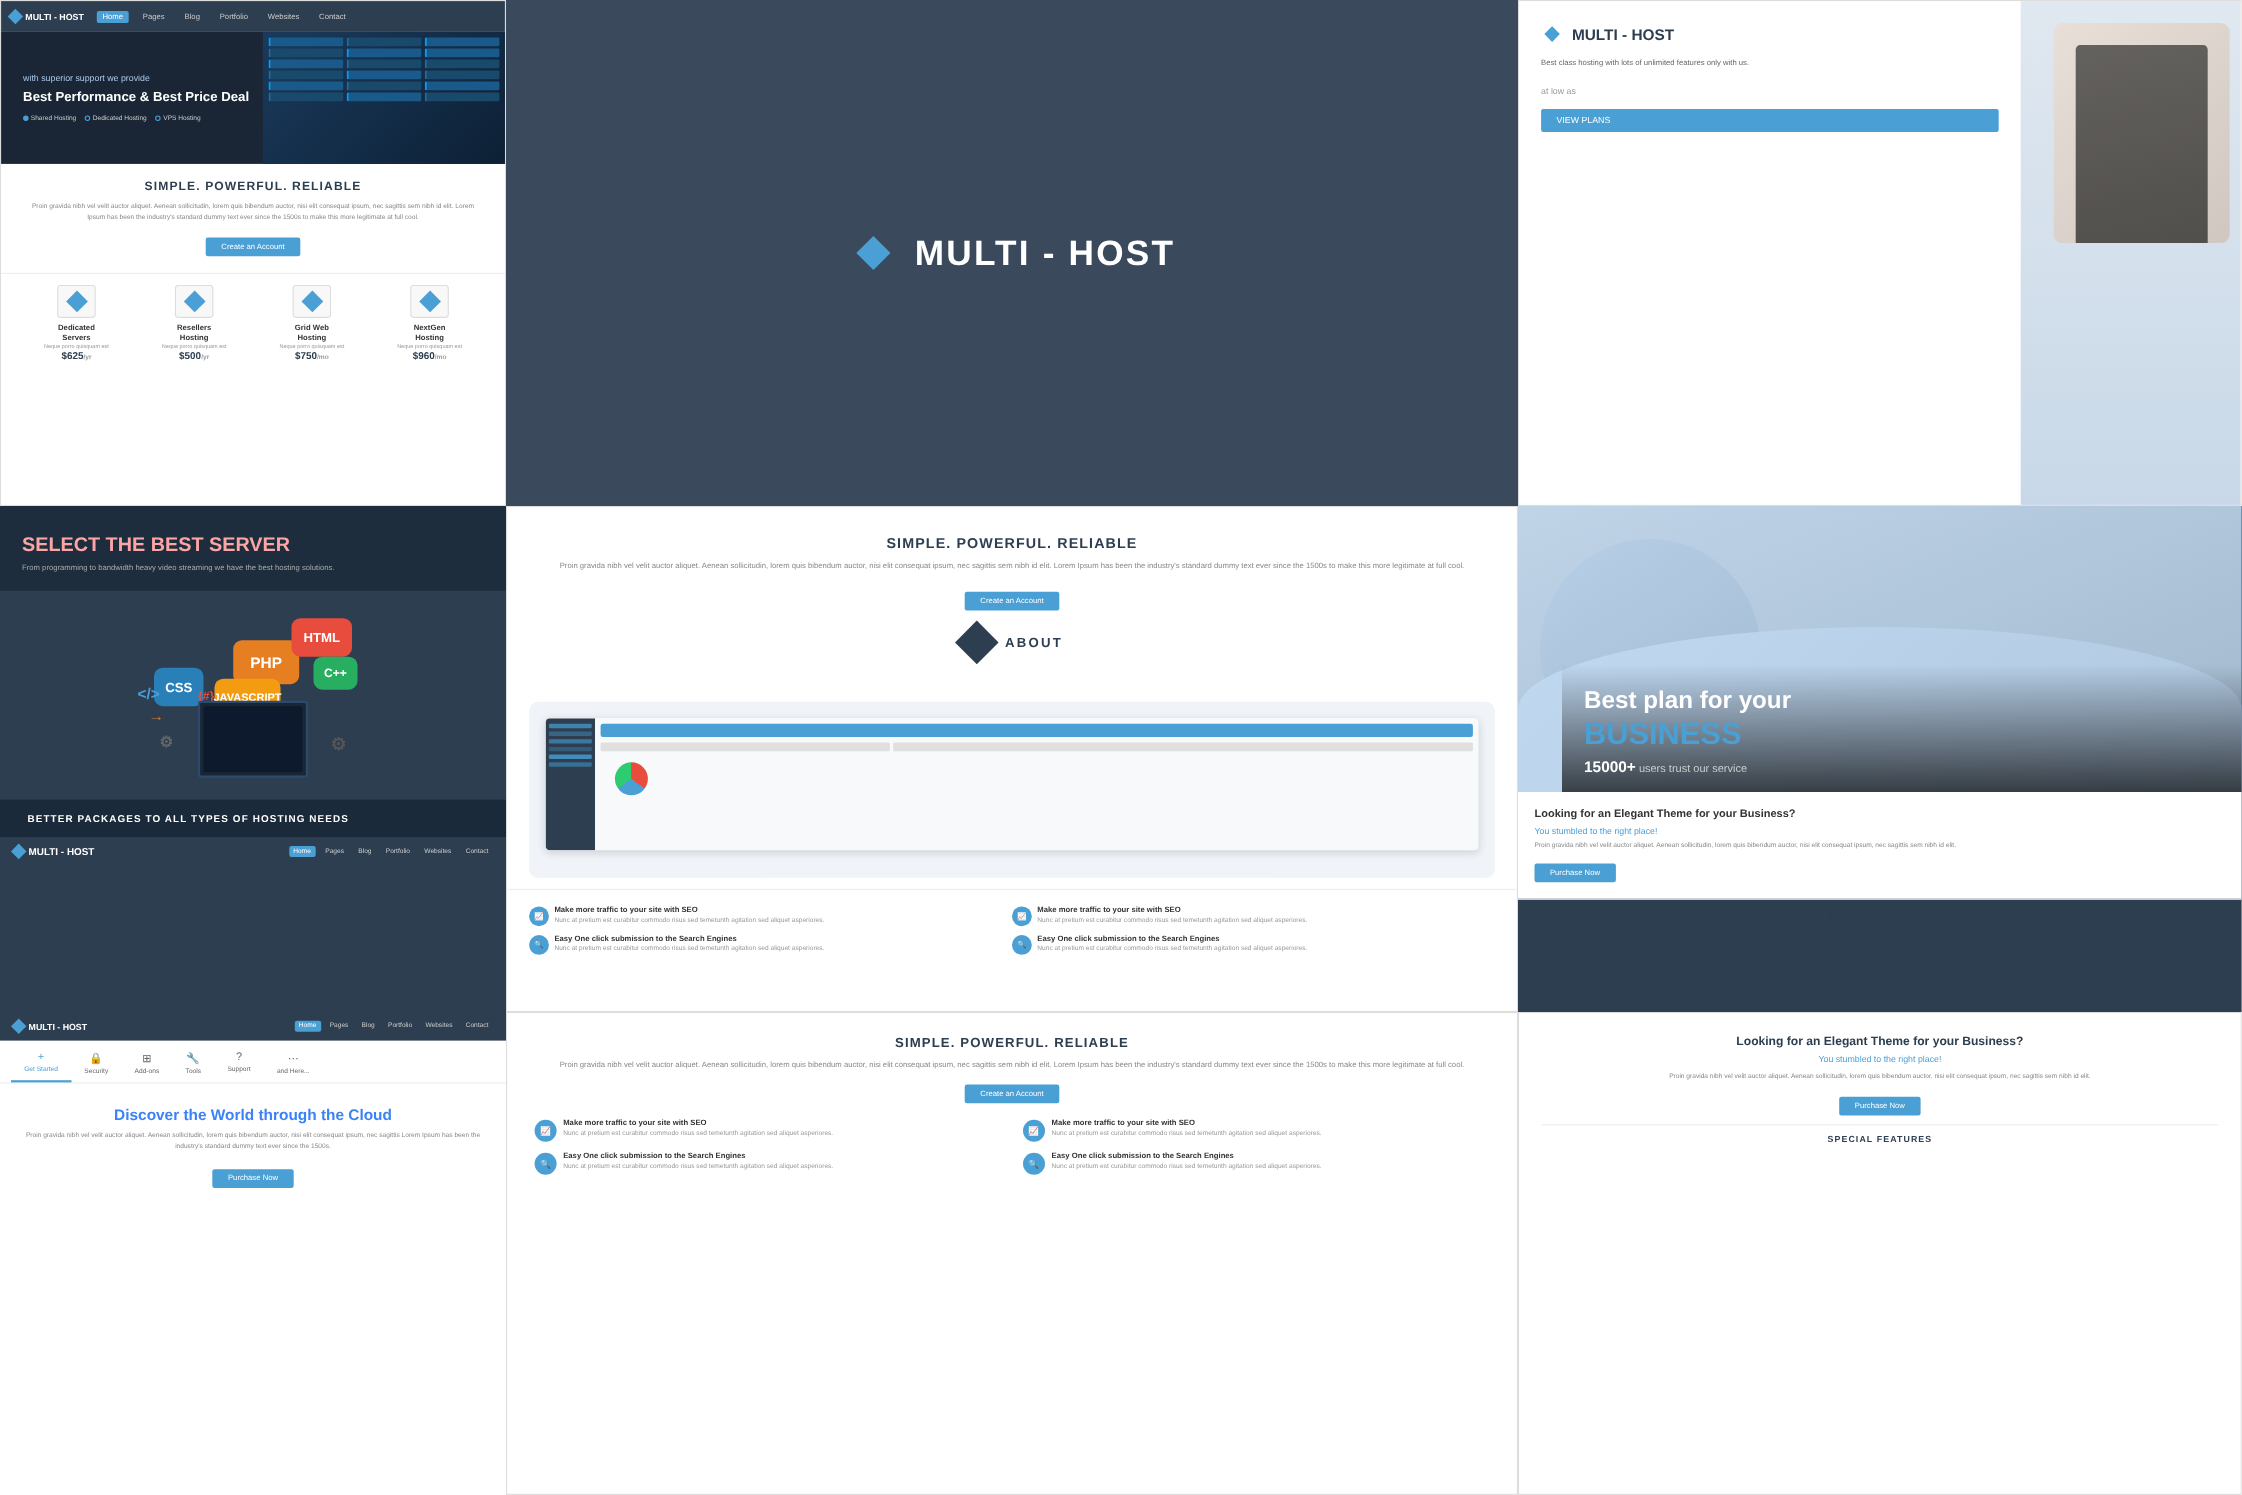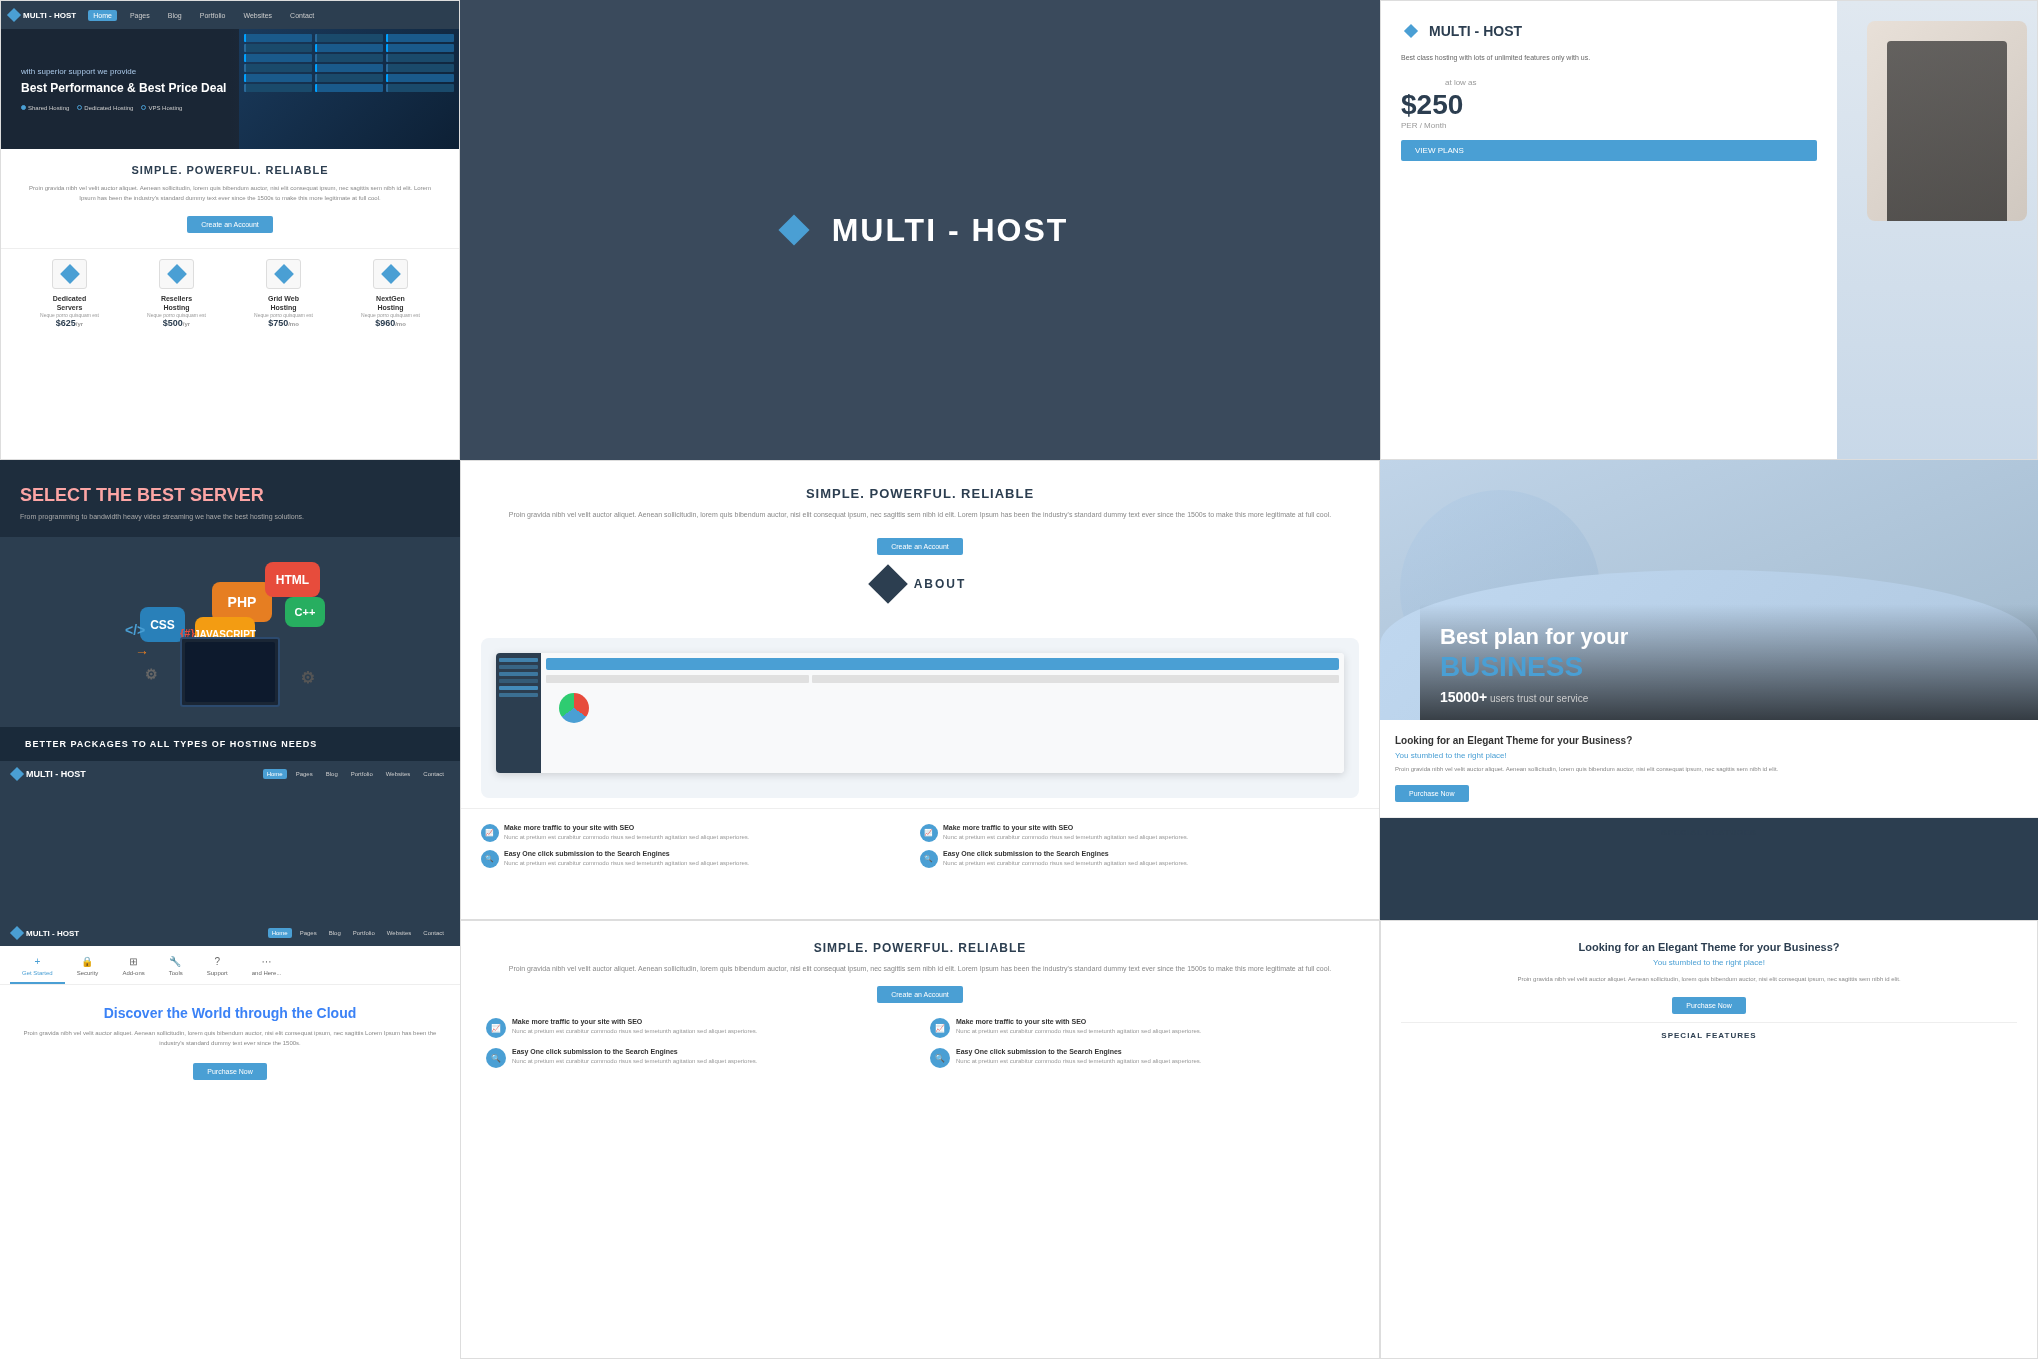--- a/index.html
+++ b/index.html
@@ -346,21 +346,20 @@
     .tr-tagline {
       font-size: 7px;
       color: #666;
       line-height: 1.5;
       margin-bottom: 14px;
     }
     .tr-price-label {
       font-size: 8px;
       color: #999;
       margin-bottom: 2px;
-      margin-left: 44px;
     }
     .tr-price {
       font-size: 28px;
       font-weight: bold;
       color: #2c3e50;
     }
     .tr-price-period {
       font-size: 8px;
       color: #999;
     }
@@ -1026,24 +1025,20 @@
     <div class="tr-content">
       <div style="flex:1; display:flex; flex-direction:column; padding: 20px;">
         <div class="tr-logo">
           <div class="tr-logo-diamond">
               <div class="tr-logo-d"></div>
             </div>
           <div class="tr-logo-text">MULTI - HOST</div>
         </div>
         <div class="tr-tagline">Best class hosting with lots of unlimited features only with us.</div>
         <div class="tr-price-label">at low as</div>
-        <div>
-          <span class="tr-price">$250</span>
-          <div class="tr-price-period">PER / Month</div>
-        </div>
         <button class="tr-view-btn">VIEW PLANS</button>
       </div>
       <div style="width:200px; background: linear-gradient(to bottom, #e0e8f0, #c8d8e8); position:relative; overflow:hidden;">
 
         <div style="position:absolute; top:20px; right:10px; width:160px; height:200px; background: linear-gradient(135deg, #e8e0d8, #d0c8c0); border-radius:8px; overflow:hidden;">
           <div style="position:absolute; bottom:0; left:20px; width:120px; height:180px; background: linear-gradient(to bottom, #2c2c2c, #1a1a1a); border-radius:4px 4px 0 0; opacity:0.7;"></div>
         </div>
       </div>
     </div>
     <div class="tr-hosting-cards">

